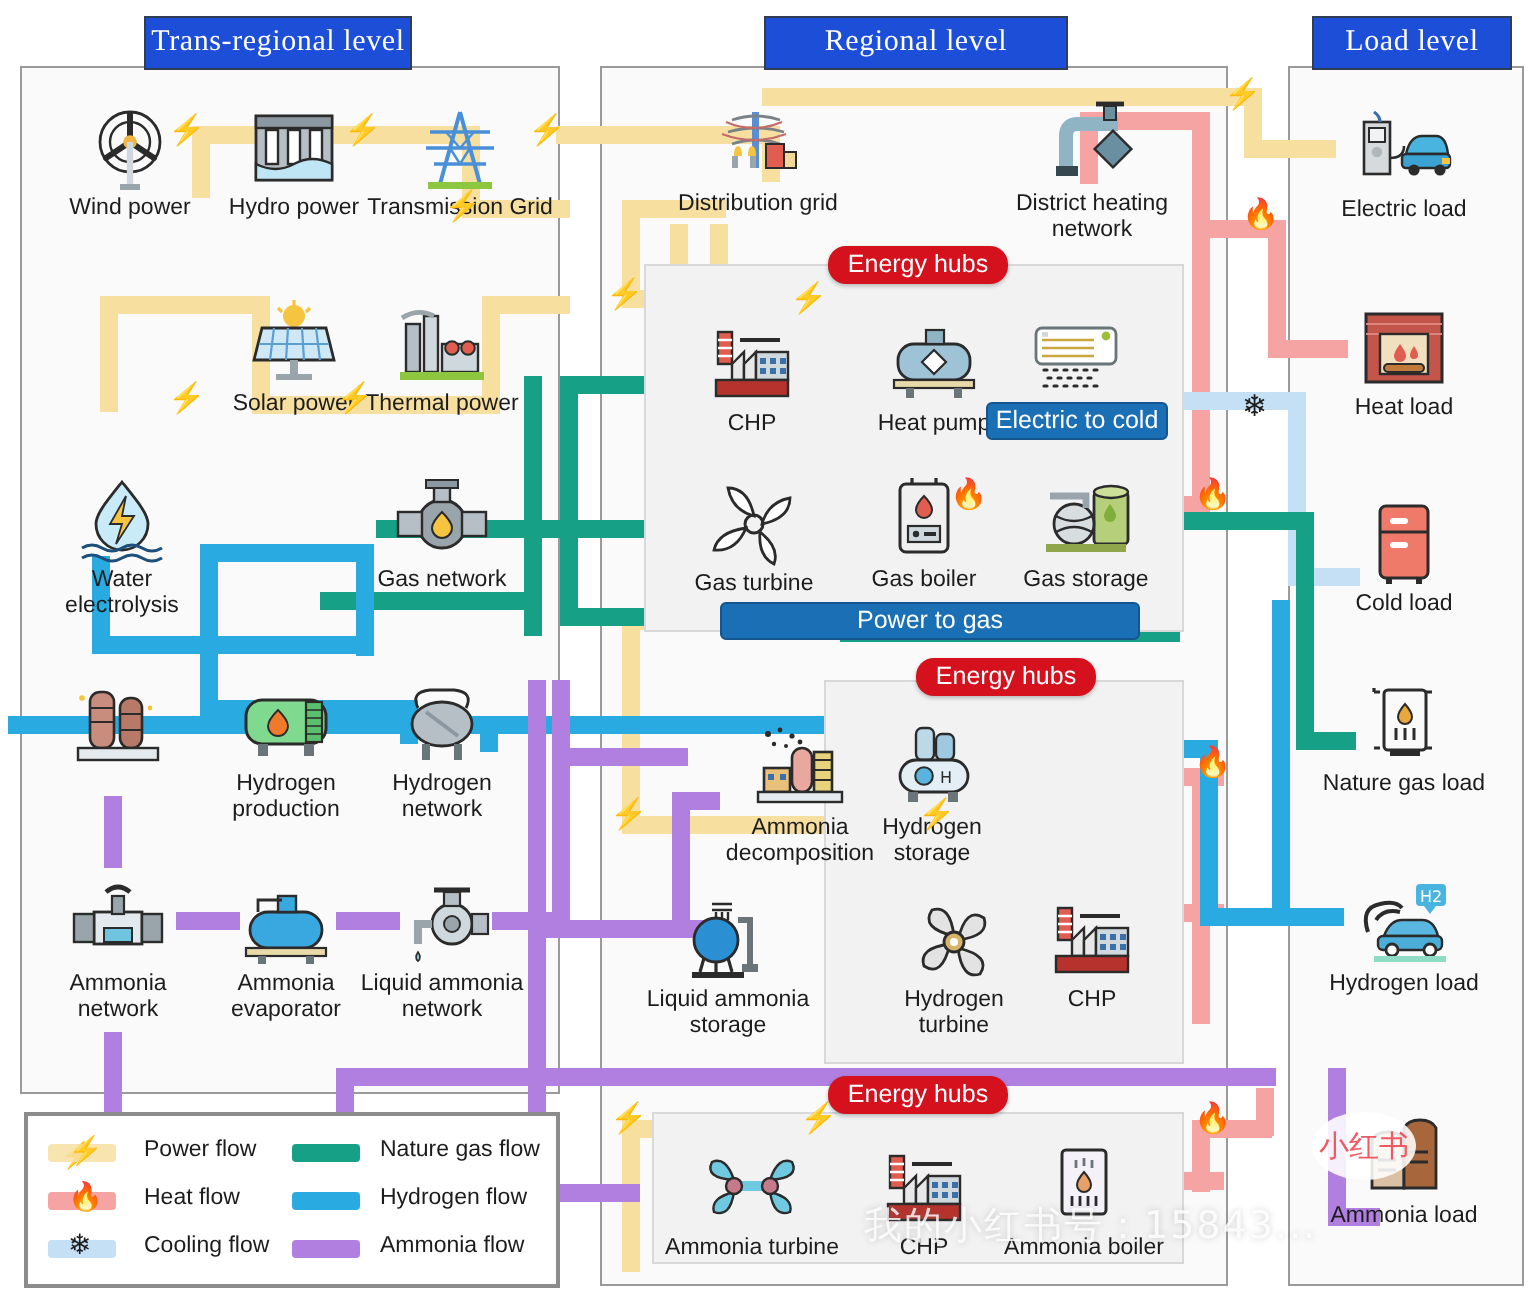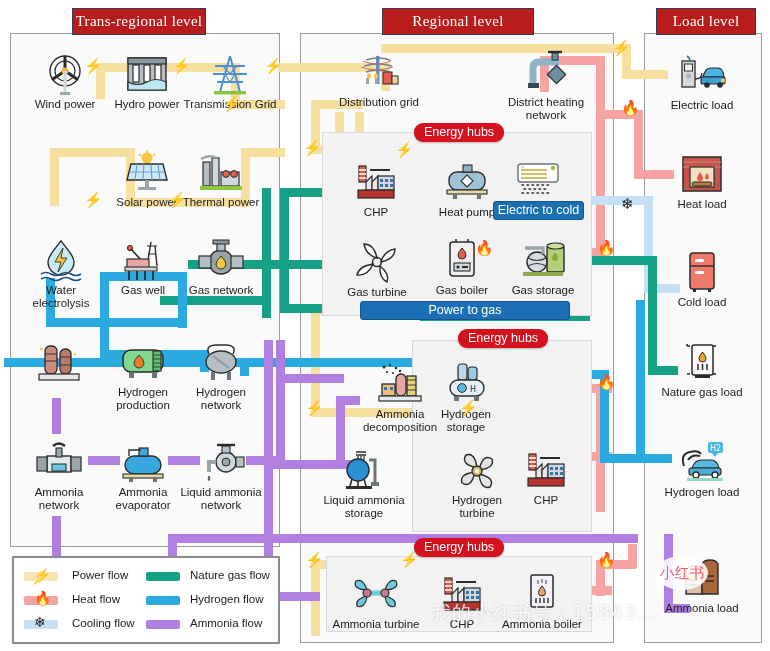--- a/index.html
+++ b/index.html
@@ -1,21 +1,21 @@
 <!DOCTYPE html>
 <html><head>
 <meta charset="utf-8">
 <style>
   html,body{margin:0;padding:0;background:#fff;}
   body{width:770px;height:651px;position:relative;overflow:hidden;
        font-family:"Liberation Sans",sans-serif;color:#1c1c1c;}
   #stage{position:absolute;inset:0;width:770px;height:651px;}
 
   
-  .lvl-badge{position:absolute;background:#b91c1c;color:#fff;
+  .lvl-badge{position:absolute;background:#1d4ed8;color:#fff;
     font-family:"Liberation Serif",serif;font-size:15px;letter-spacing:.3px;
     text-align:center;line-height:25px;height:25px;z-index:40;
     border:1px solid #2f3e52;}
 
   
   .panel{position:absolute;background:#fafafa;border:1.5px solid #9a9a9a;z-index:5;}
 
   
   .hubbox{position:absolute;background:#f2f2f2;border:1.5px solid #d9d9d9;z-index:14;}
   .hub-badge{position:absolute;background:#d4111c;color:#fff;font-size:12.5px;
@@ -277,32 +277,20 @@
   <div class="node" style="left:18px;top:238px;">
     <svg class="ico" viewBox="0 0 52 44">
       <path d="M26 3 C18 13 13 19 13 24 a13 13 0 0 0 26 0 C39 19 34 13 26 3 Z" fill="#c9eaf7" stroke="#2b2b2b" stroke-width="1.4"></path>
       <path d="M28 10 L20 24 h6 l-3 10 9 -14 h-6 Z" fill="#f5c542" stroke="#2b2b2b" stroke-width=".9"></path>
       <path d="M6 36 q5 -3 10 0 t10 0 t10 0 t10 0" stroke="#1c4f7c" stroke-width="1.6" fill="none"></path>
       <path d="M6 41 q5 -3 10 0 t10 0 t10 0 t10 0" stroke="#1c4f7c" stroke-width="1.6" fill="none"></path>
     </svg>
     <span class="cap">Water electrolysis</span>
   </div>
 
-  <div class="node" style="left:100px;top:238px;">
-    <svg class="ico" viewBox="0 0 52 44">
-      <path d="M34 4 L30 28 M38 8 L40 28" stroke="#2b2b2b" stroke-width="1.4"></path>
-      <path d="M30 8 H40 M31 16 H39" stroke="#2b2b2b" stroke-width="1.2"></path>
-      <circle cx="13" cy="10" r="2.6" fill="#e05d4f" stroke="#2b2b2b" stroke-width="1"></circle>
-      <path d="M14 11 L24 22" stroke="#2b2b2b" stroke-width="1.6"></path>
-      <rect x="10" y="21" width="22" height="9" fill="#e7a8a0" stroke="#2b2b2b" stroke-width="1.2"></rect>
-      <rect x="8" y="29" width="32" height="4" fill="#cfd8dc" stroke="#2b2b2b" stroke-width="1.1"></rect>
-      <path d="M12 33 v9 M20 33 v9 M28 33 v9 M36 33 v9" stroke="#2b2b2b" stroke-width="1.8"></path>
-    </svg>
-    <span class="cap">Gas well</span>
-  </div>
 
   <div class="node" style="left:178px;top:238px;">
     <svg class="ico" viewBox="0 0 52 44">
       <circle cx="26" cy="24" r="12" fill="#9aa5ab" stroke="#2b2b2b" stroke-width="1.4"></circle>
       <rect x="4" y="18" width="12" height="12" fill="#b6bfc6" stroke="#2b2b2b" stroke-width="1.2"></rect>
       <rect x="36" y="18" width="12" height="12" fill="#b6bfc6" stroke="#2b2b2b" stroke-width="1.2"></rect>
       <rect x="22" y="4" width="8" height="9" fill="#b6bfc6" stroke="#2b2b2b" stroke-width="1.2"></rect>
       <rect x="18" y="2" width="16" height="4" fill="#8c98a1" stroke="#2b2b2b" stroke-width="1"></rect>
       <path d="M26 18 q5 5 5 8 a5 5 0 0 1 -10 0 q0 -3 5 -8 Z" fill="#f5c542" stroke="#2b2b2b" stroke-width="1"></path>
     </svg>

